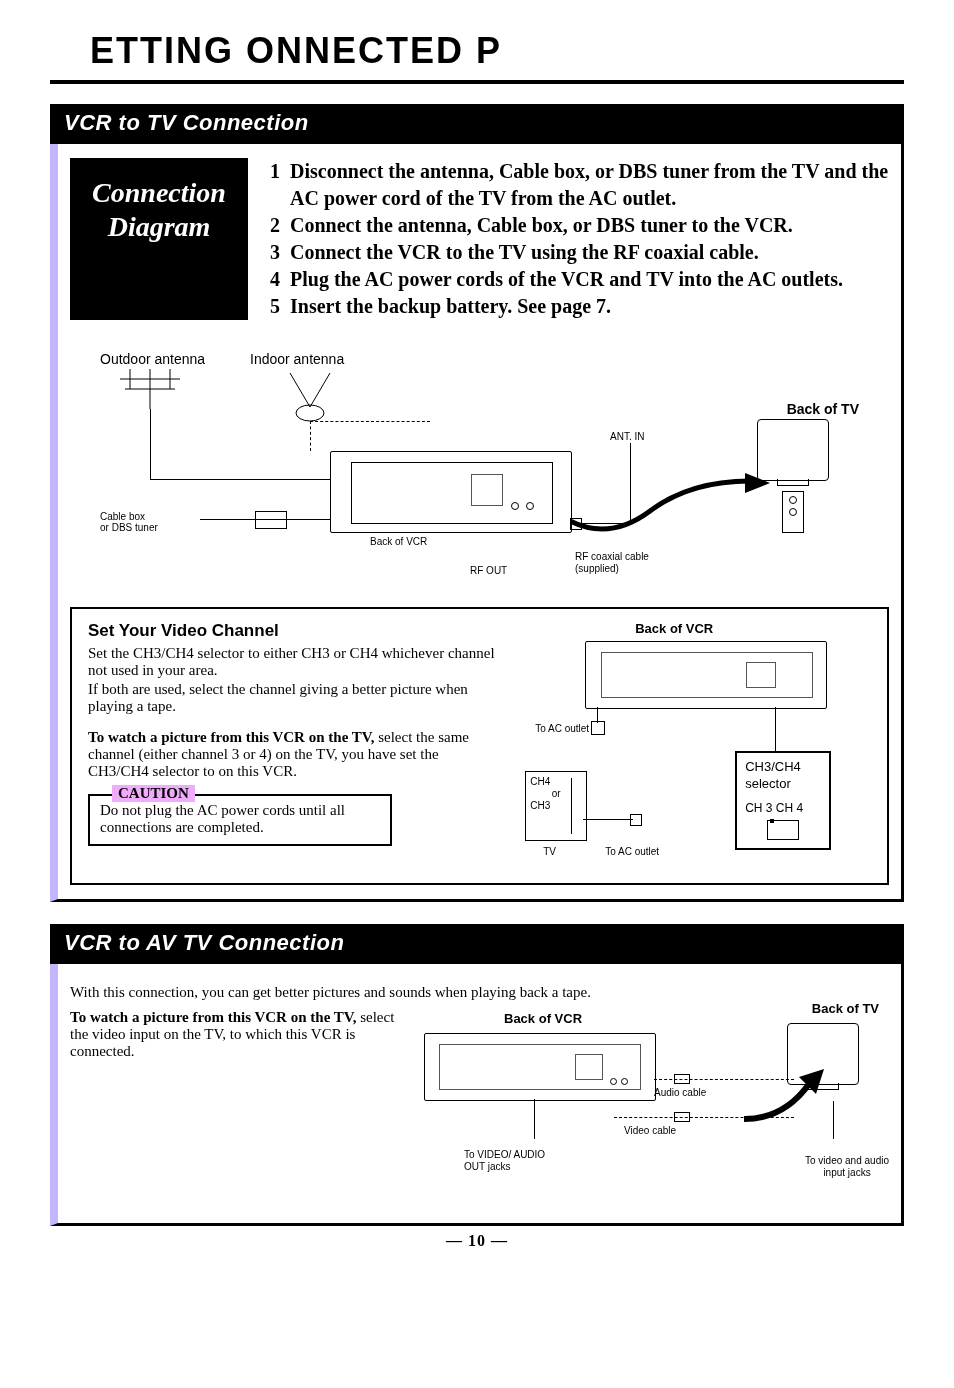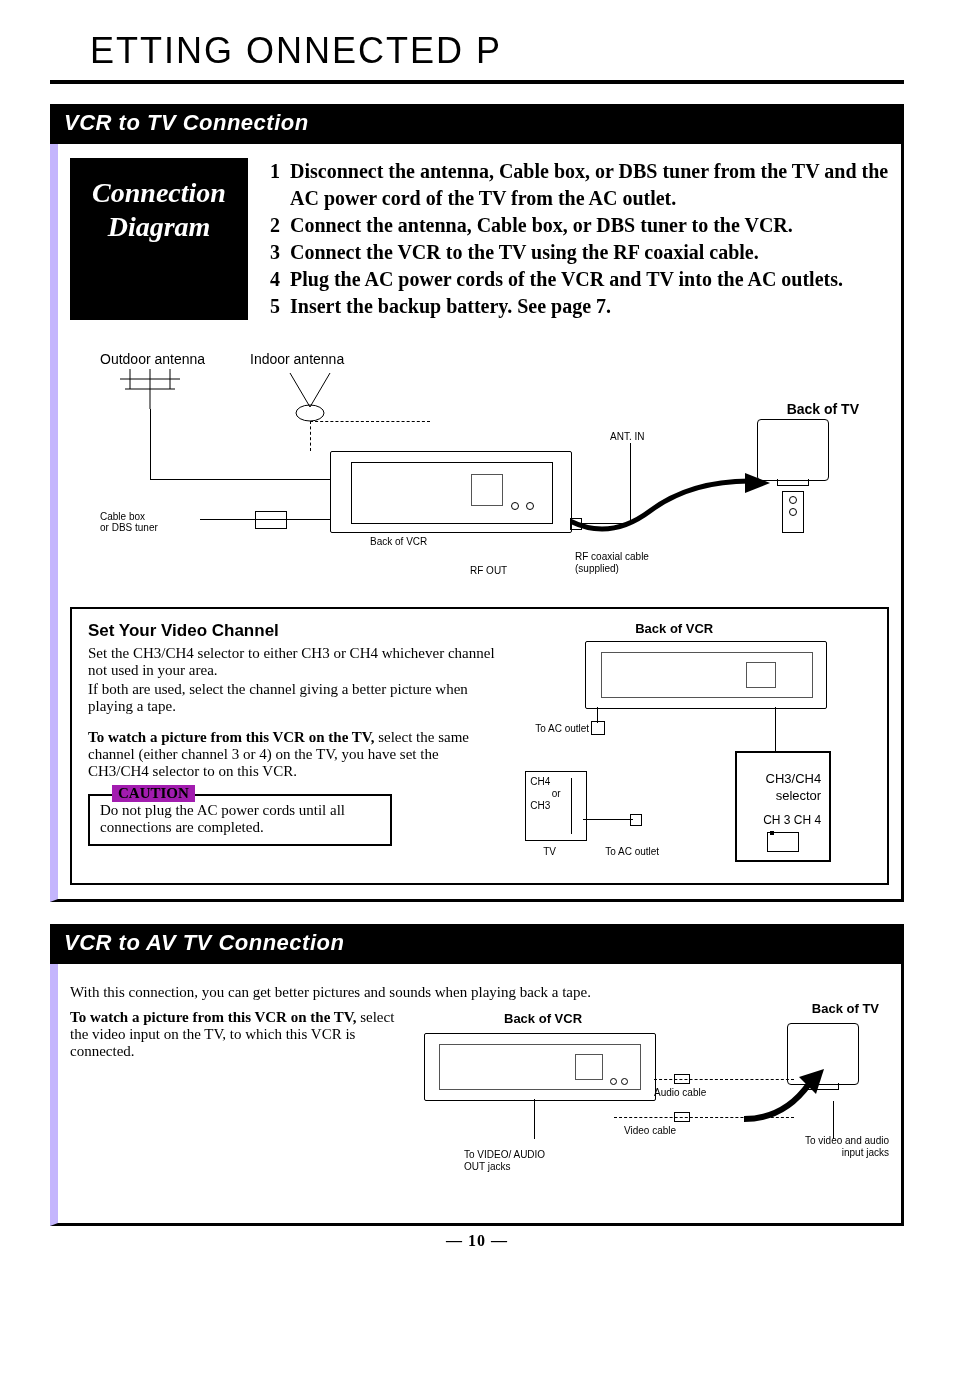--- a/index.html
+++ b/index.html
@@ -8,21 +8,21 @@
     background: #fff;
     font-family: "Times New Roman", Times, serif;
     color: #000;
     width: 954px;
   }
   .page {
     padding: 30px 50px 40px 50px;
   }
   .page-title {
     font-size: 36px;
-    font-weight: normal;
+    font-weight: bold;
     letter-spacing: 2px;
     margin: 0 0 8px 40px;
     font-family: Arial, Helvetica, sans-serif;
   }
   .thick-rule {
     border: 0;
     border-top: 4px solid #000;
     margin: 0 0 20px 0;
   }
   .section-bar {
@@ -113,21 +113,21 @@
     border: 2px solid #000;
     padding: 6px 10px 8px 10px;
     margin-top: 14px;
     position: relative;
     width: 280px;
   }
   .caution-title {
     position: absolute;
     top: -11px;
     left: 22px;
-    background: #a21caf;
+    background: #f0abfc;
     padding: 0 6px;
     font-weight: bold;
     font-size: 15px;
   }
   .sec2-body {
     font-size: 15px;
   }
   .sec2-top {
     margin: 6px 0 8px 0;
   }
@@ -179,22 +179,22 @@
     border: 1px solid #000;
     width: 40px; height: 30px;
     font-size: 10px;
     padding: 2px;
     text-align: center;
     line-height: 1.1;
   }
   .selector-box {
     position: absolute;
     border: 2px solid #000;
-    padding: 18px 8px 8px 8px;
-    text-align: right;
+    padding: 6px 8px 8px 8px;
+    text-align: left;
     font-size: 13px;
     line-height: 1.3;
     width: 76px;
   }
   .selector-switch {
     border: 1px solid #000;
     width: 30px; height: 18px;
     margin: 4px auto 0 auto;
     position: relative;
   }
@@ -389,20 +389,20 @@
         <svg style="position:absolute; top:60px; left:330px;" width="100" height="60" viewBox="0 0 100 60">
           <path d="M 0 50 Q 40 50 65 15" fill="none" stroke="#000" stroke-width="6"></path>
           <polygon points="55,8 80,0 72,25" fill="#000"></polygon>
         </svg>
 
         <div class="vline" style="top:90px; left:120px; height:40px;"></div>
         <span class="dlabel small" style="top:140px; left:50px; white-space:pre; line-height:1.2;">To VIDEO/ AUDIO
 OUT jacks</span>
 
         <div class="vline" style="top:92px; right:55px; height:38px;"></div>
-        <span class="dlabel small" style="top:126px; right:0px; white-space:pre; line-height:1.2; text-align:right;">To video and audio
+        <span class="dlabel small" style="top:146px; right:0px; white-space:pre; line-height:1.2; text-align:center;">To video and audio
 input jacks</span>
       </div>
     </div>
   </div>
 
   <div class="page-number">— 10 —</div>
 </div>
 
 </body></html>

